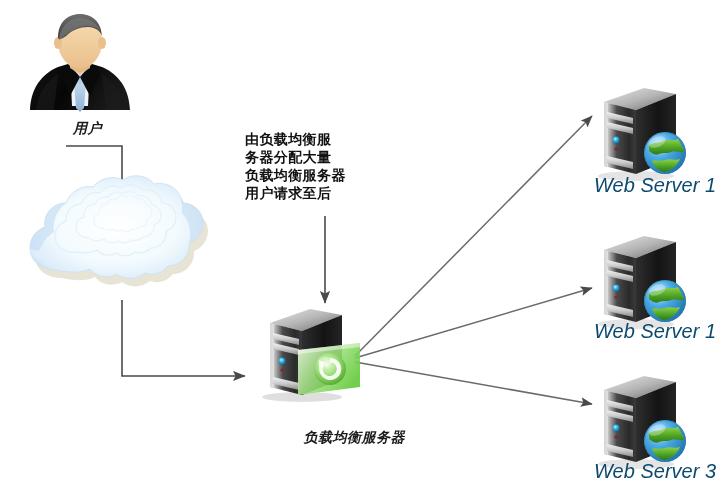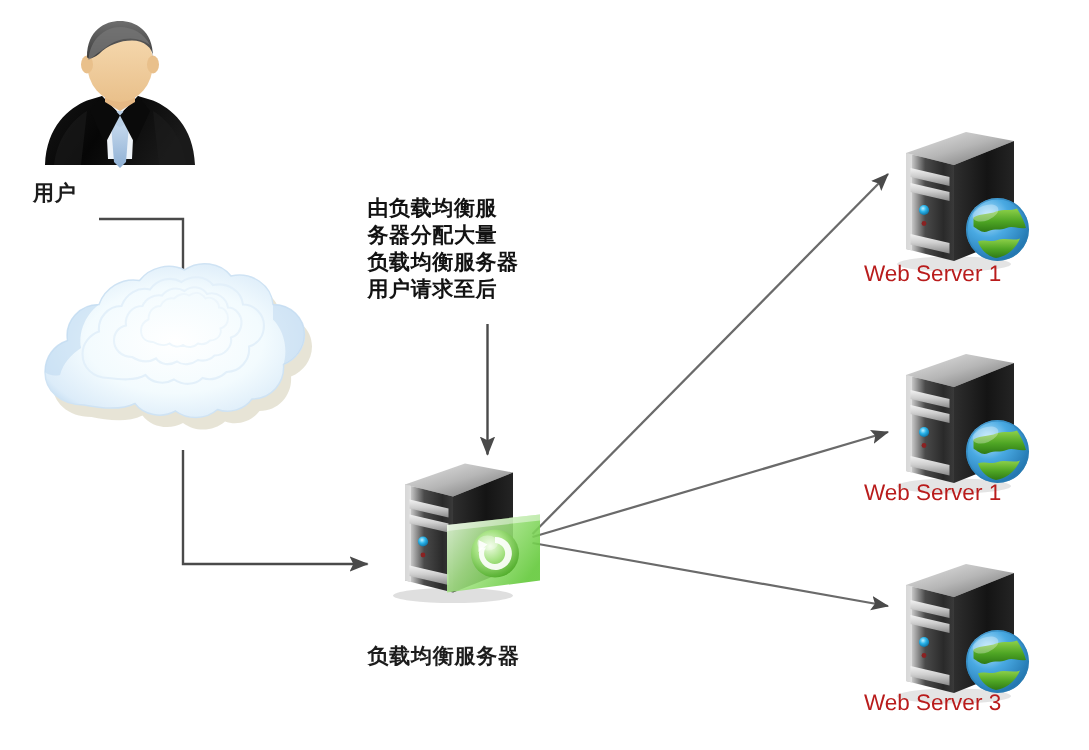--- a/index.html
+++ b/index.html
@@ -15,34 +15,35 @@
     width: 726px;
     height: 500px;
     background: #ffffff;
     overflow: hidden;
   }
 
   
   .label {
     position: absolute;
     color: #1c1c1c;
-    text-align: left;
+    text-align: right;
     white-space: nowrap;
     font-weight: 400;
+    font-style: italic;
   }
   .label-cn {
     font-family: "DejaVu Sans", "Liberation Sans", sans-serif;
     font-size: 14px;
     font-weight: 700;
     letter-spacing: 0.5px;
   }
   .label-en {
     font-family: "Liberation Sans", "DejaVu Sans", sans-serif;
-    font-size: 15px;
-    color: #b91c1c;
+    font-size: 20px;
+    color: #0c4a6e;
   }
   .annotation {
     position: absolute;
     font-family: "DejaVu Sans", "Liberation Sans", sans-serif;
     font-size: 14px;
     font-weight: 700;
     color: #121212;
     text-align: left;
     line-height: 18px;
     letter-spacing: 0.4px;

